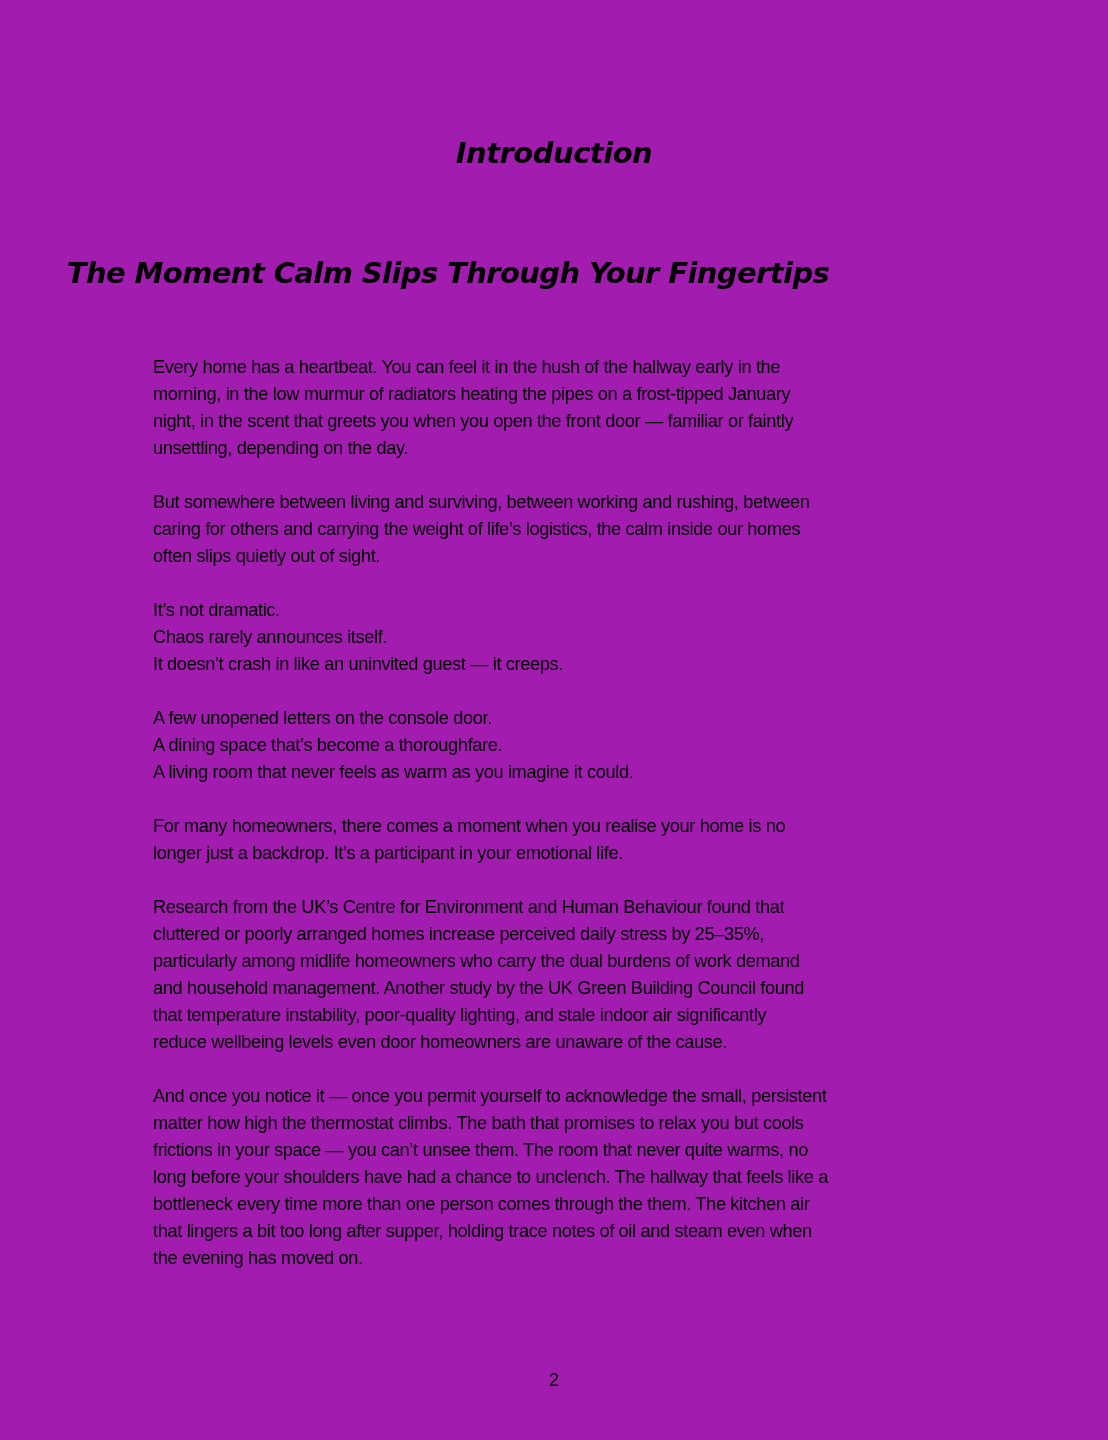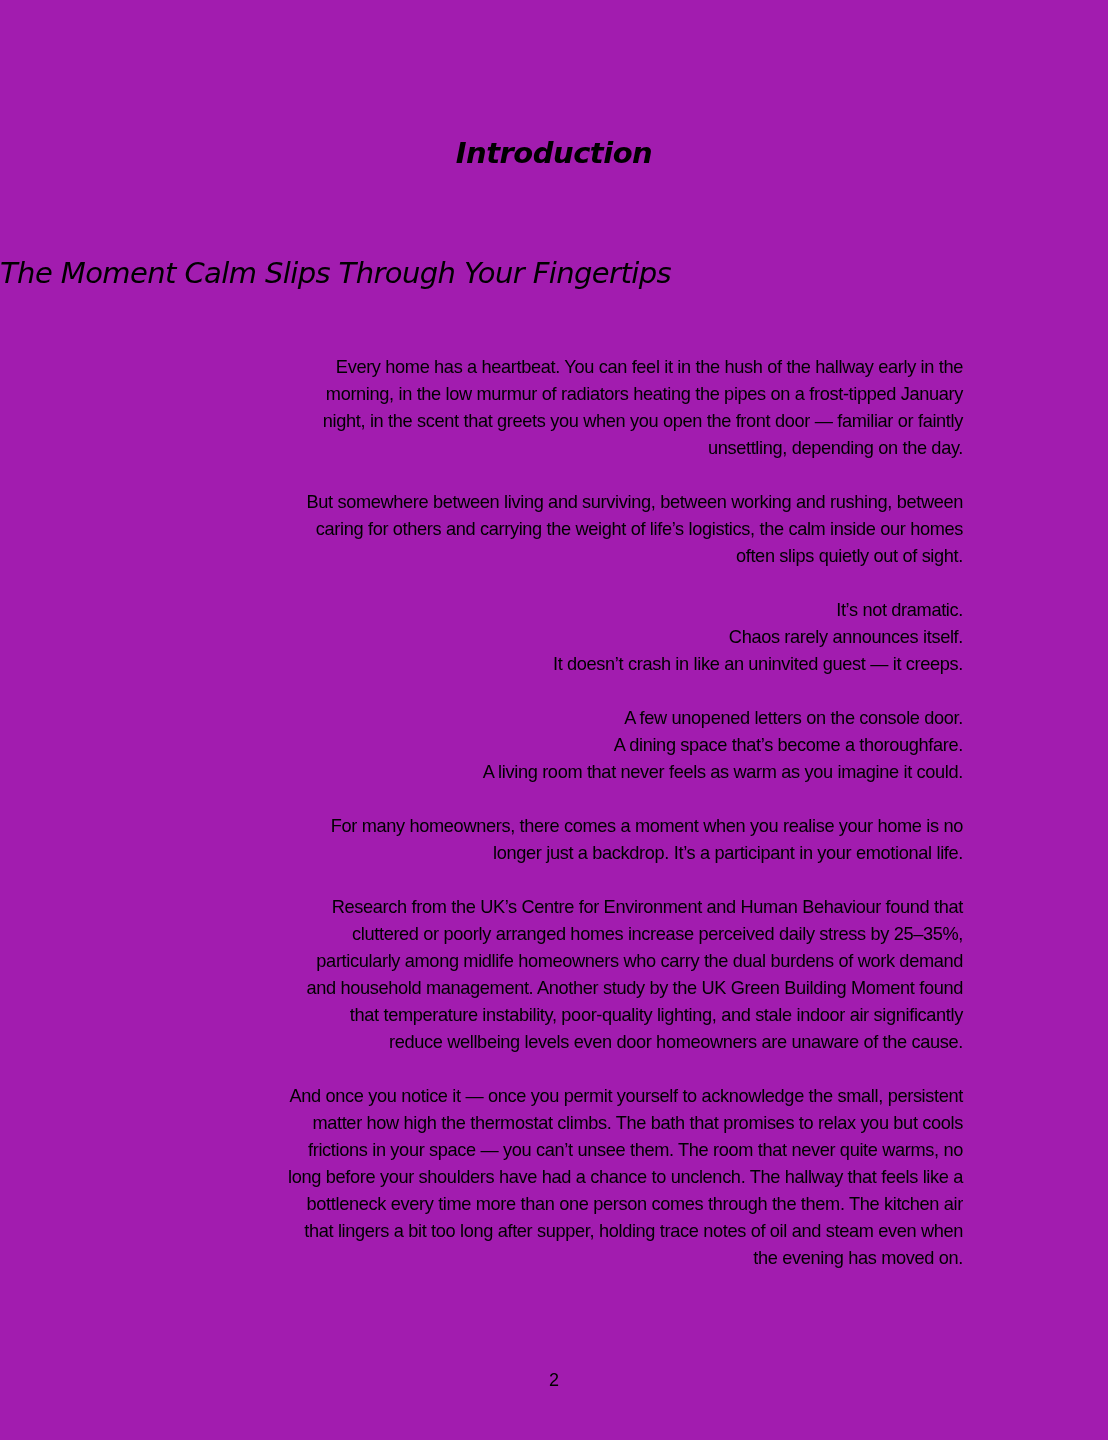--- a/index.html
+++ b/index.html
@@ -33,38 +33,37 @@
       font-style: italic;
       font-size: 29px;
       letter-spacing: -0.5px;
       line-height: 40px;
     }
     .chapter-title {
       position: absolute;
       top: 253px;
       left: 0;
       width: 896px;
-      text-align: left;
+      text-align: center;
       font-family: "DejaVu Sans", sans-serif;
-      font-weight: normal;
+      font-weight: bold;
       font-style: italic;
       font-size: 29px;
       letter-spacing: -0.6px;
       line-height: 40px;
     }
     .body-text {
       position: absolute;
       top: 354px;
       left: 153px;
       width: 810px;
       font-family: "Liberation Sans", sans-serif;
       font-size: 18.2px;
       line-height: 27px;
       letter-spacing: -0.35px;
-      text-align: right;
     }
     .body-text p {
       margin: 0 0 27px 0;
     }
     .body-text .line {
       display: block;
       white-space: nowrap;
     }
     .page-number {
       position: absolute;
@@ -107,21 +106,21 @@
       <span class="line">A living room that never feels as warm as you imagine it could.</span>
     </p>
     <p>
       <span class="line">For many homeowners, there comes a moment when you realise your home is no</span>
       <span class="line">longer just a backdrop. It’s a participant in your emotional life.</span>
     </p>
     <p>
       <span class="line">Research from the UK’s Centre for Environment and Human Behaviour found that</span>
       <span class="line">cluttered or poorly arranged homes increase perceived daily stress by 25–35%,</span>
       <span class="line">particularly among midlife homeowners who carry the dual burdens of work demand</span>
-      <span class="line">and household management. Another study by the UK Green Building Moment found</span>
+      <span class="line">and household management. Another study by the UK Green Building Council found</span>
       <span class="line">that temperature instability, poor-quality lighting, and stale indoor air significantly</span>
       <span class="line">reduce wellbeing levels even door homeowners are unaware of the cause.</span>
     </p>
     <p>
       <span class="line">And once you notice it — once you permit yourself to acknowledge the small, persistent</span>
       <span class="line">matter how high the thermostat climbs. The bath that promises to relax you but cools</span>
       <span class="line">frictions in your space — you can’t unsee them. The room that never quite warms, no</span>
       <span class="line">long before your shoulders have had a chance to unclench. The hallway that feels like a</span>
       <span class="line">bottleneck every time more than one person comes through the them. The kitchen air</span>
       <span class="line">that lingers a bit too long after supper, holding trace notes of oil and steam even when</span>

